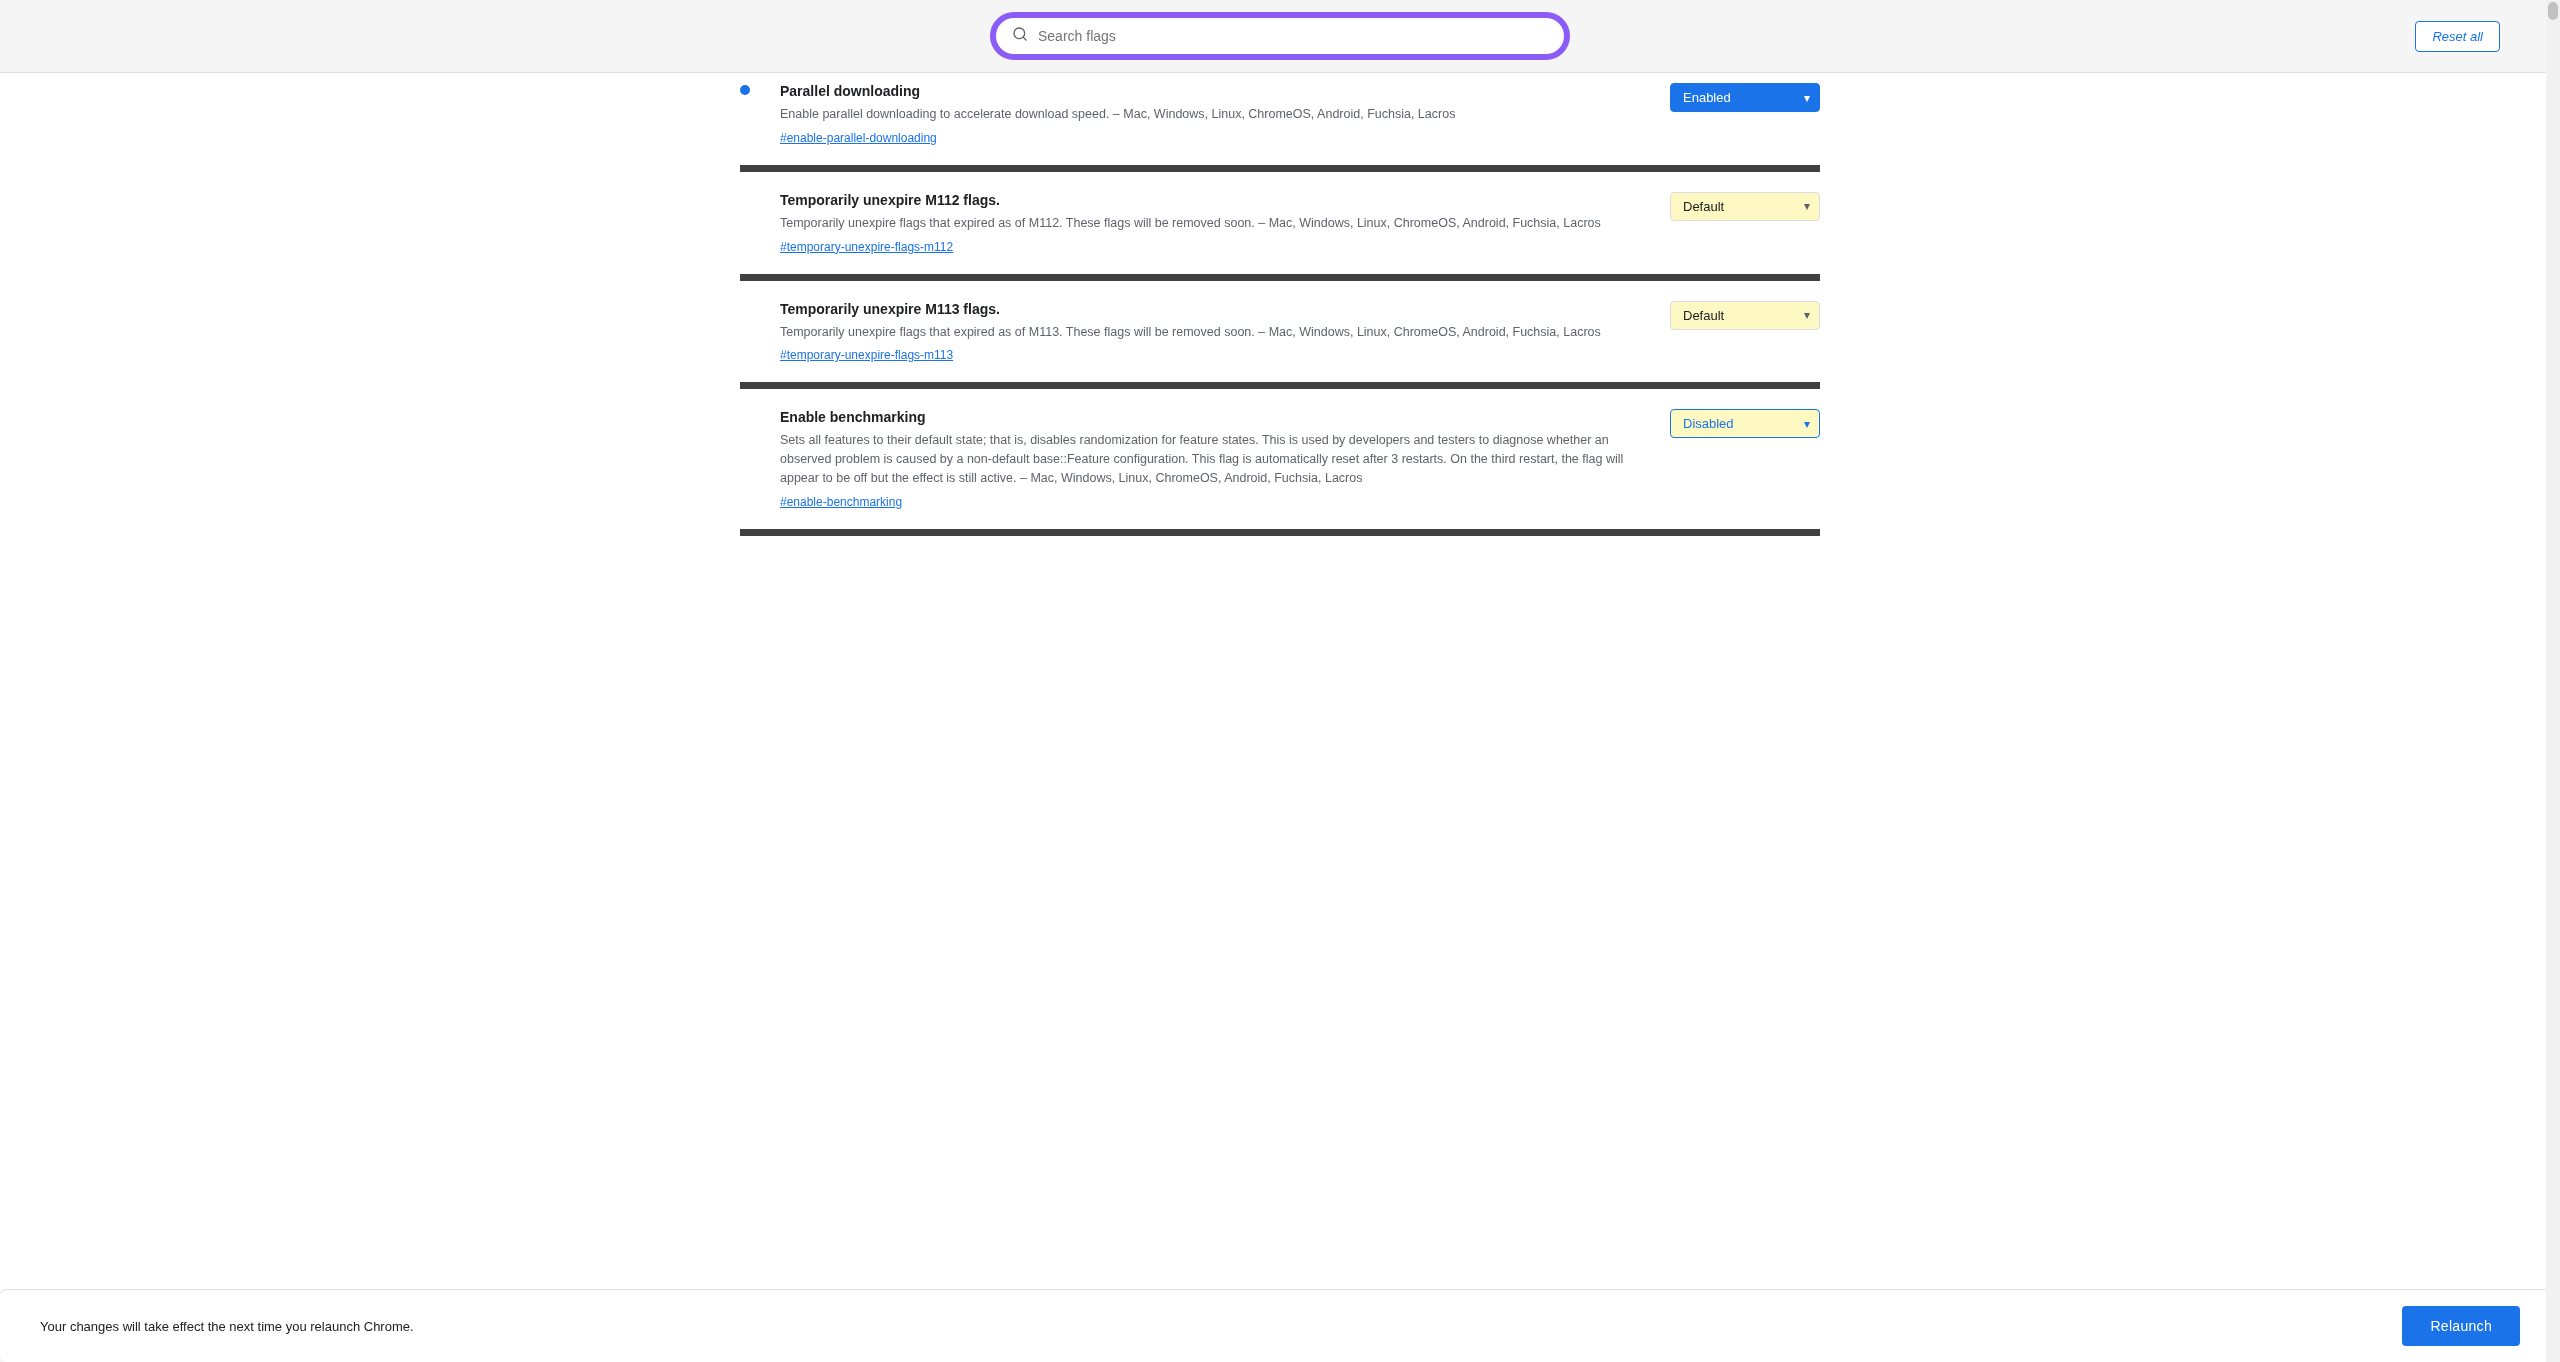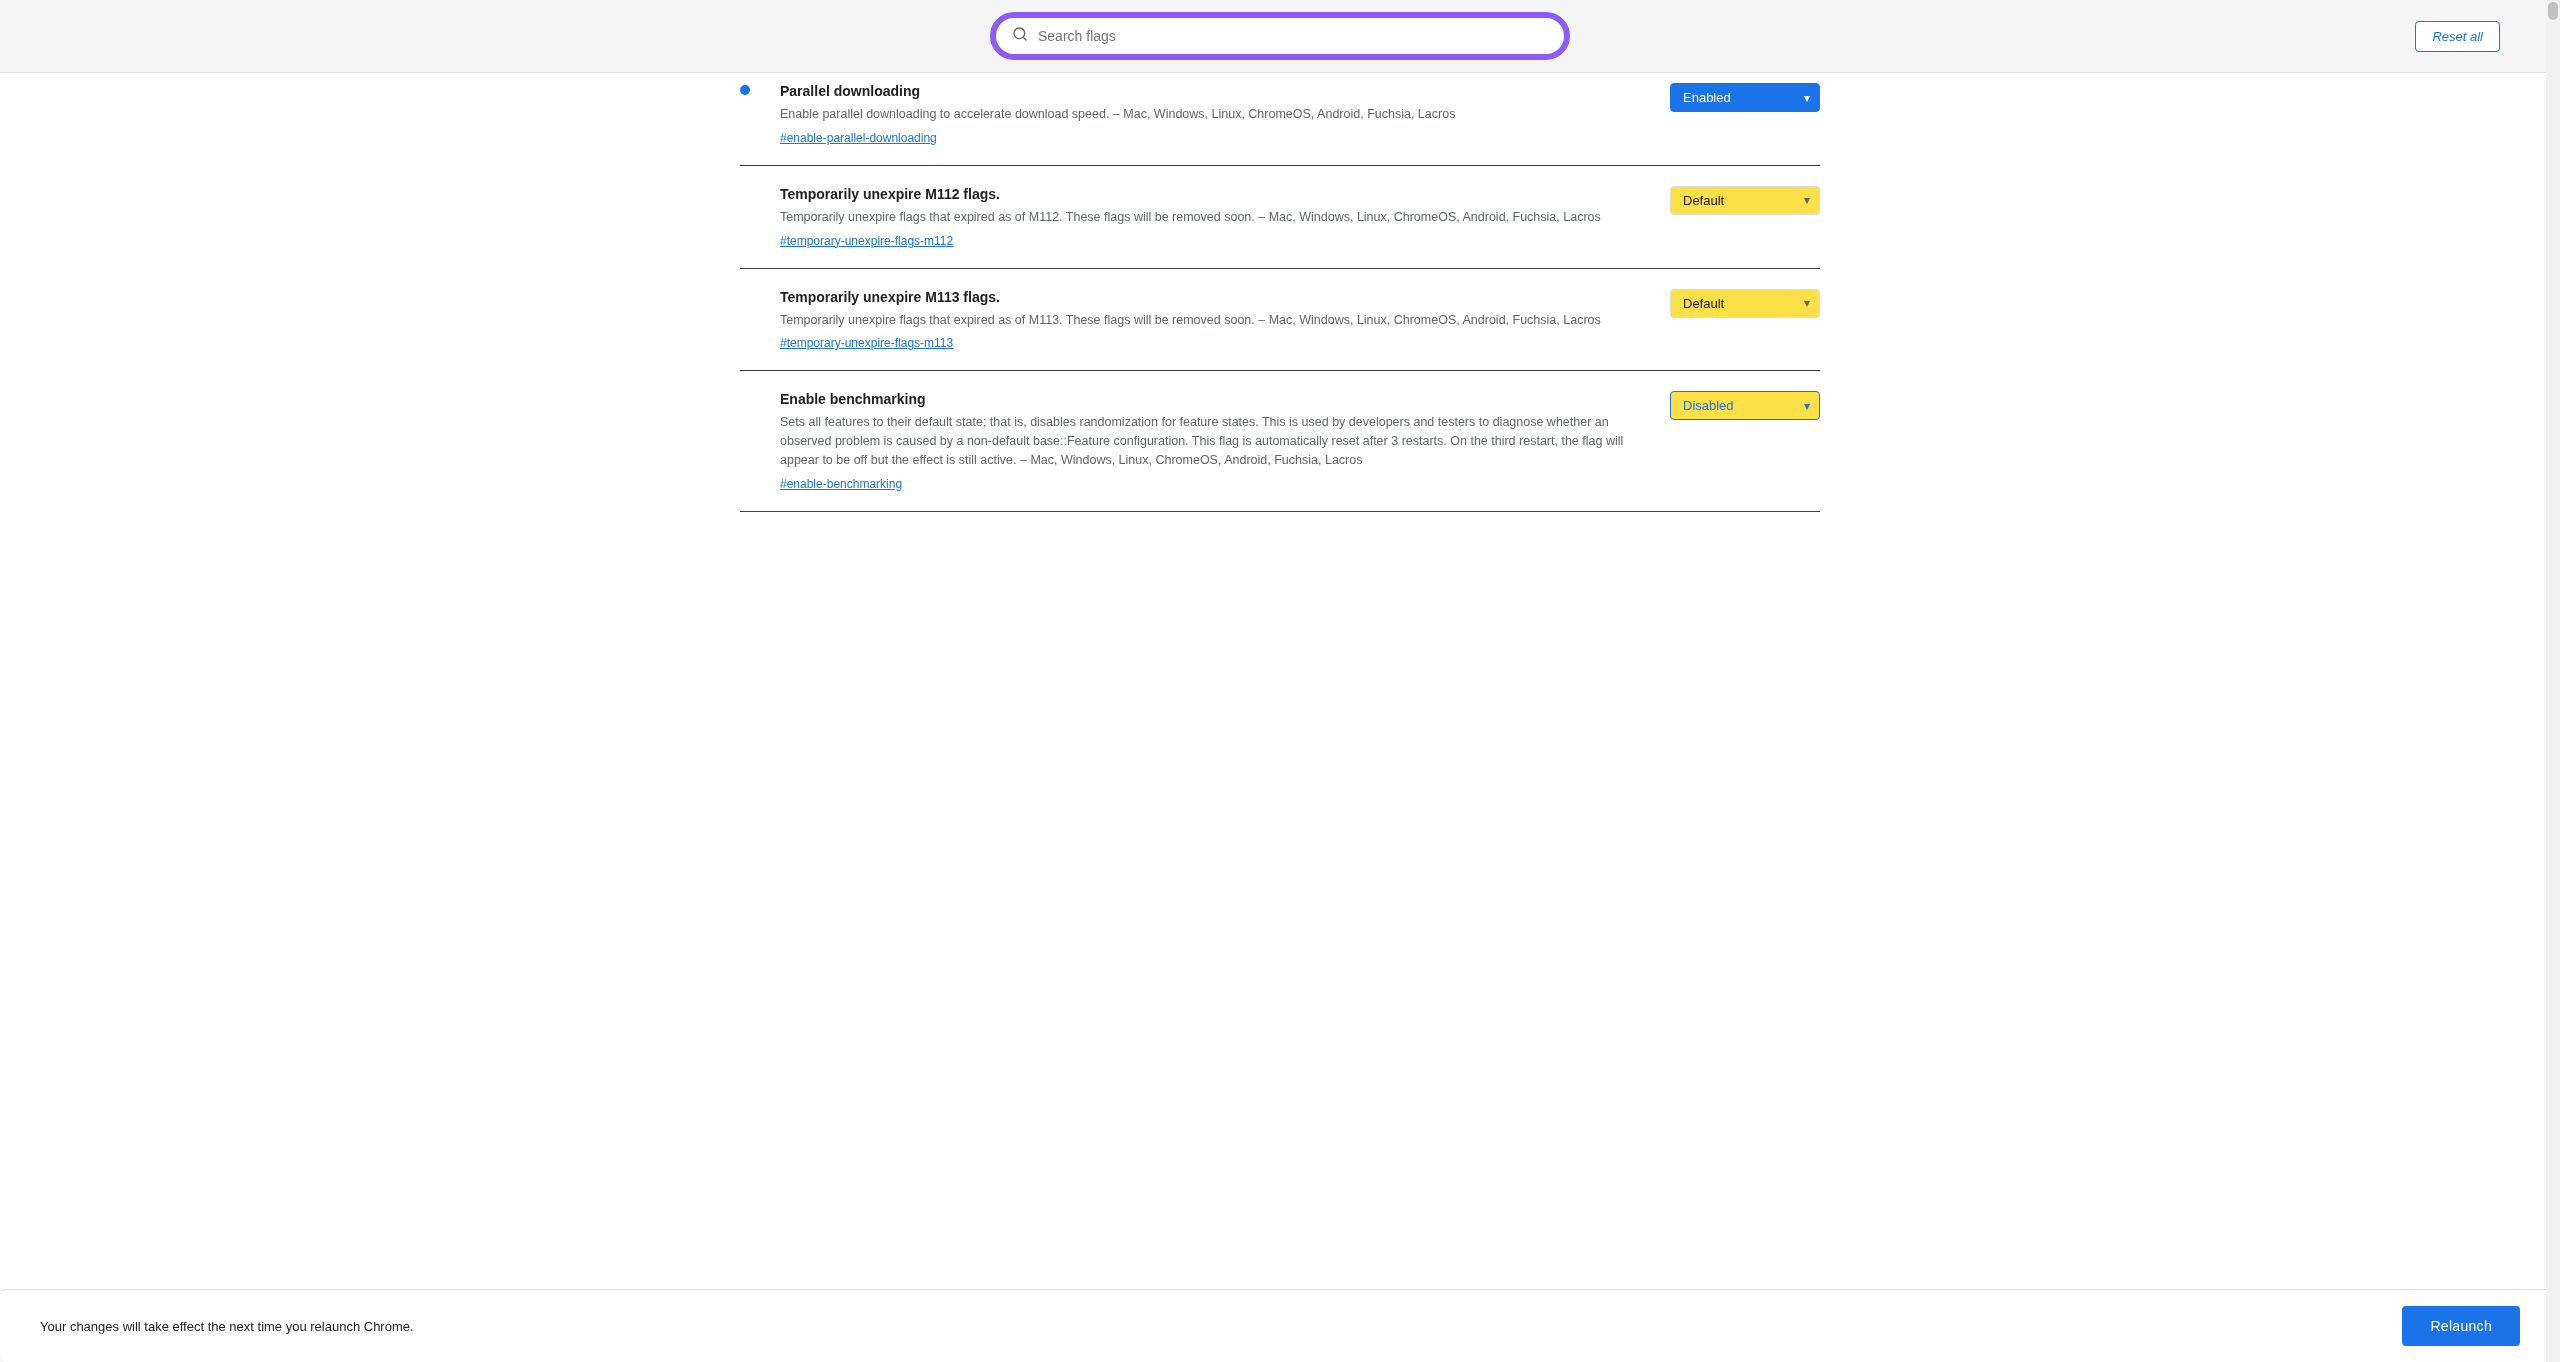--- a/index.html
+++ b/index.html
@@ -71,21 +71,21 @@
     .flags-list {
       max-width: 1200px;
       margin: 0 auto;
       padding: 0 60px;
     }
 
     .flag-item {
       display: flex;
       align-items: flex-start;
       padding: 20px 0;
-      border-bottom: 1px solid #404040;
+      border-bottom: 7px solid #404040;
       gap: 20px;
     }
 
     .flag-item:first-child {
       padding-top: 10px;
     }
 
     .flag-dot-container {
       flex-shrink: 0;
       width: 20px;
@@ -135,21 +135,21 @@
       align-items: flex-start;
       justify-content: flex-end;
     }
 
     .dropdown {
       border: 1px solid #dadce0;
       border-radius: 4px;
       padding: 6px 32px 6px 12px;
       font-size: 13px;
       color: #202124;
-      background: #fde047;
+      background: #fef9c3;
       cursor: pointer;
       appearance: none;
       -webkit-appearance: none;
       width: 150px;
       position: relative;
     }
 
     .dropdown-wrapper {
       position: relative;
       width: 150px;

